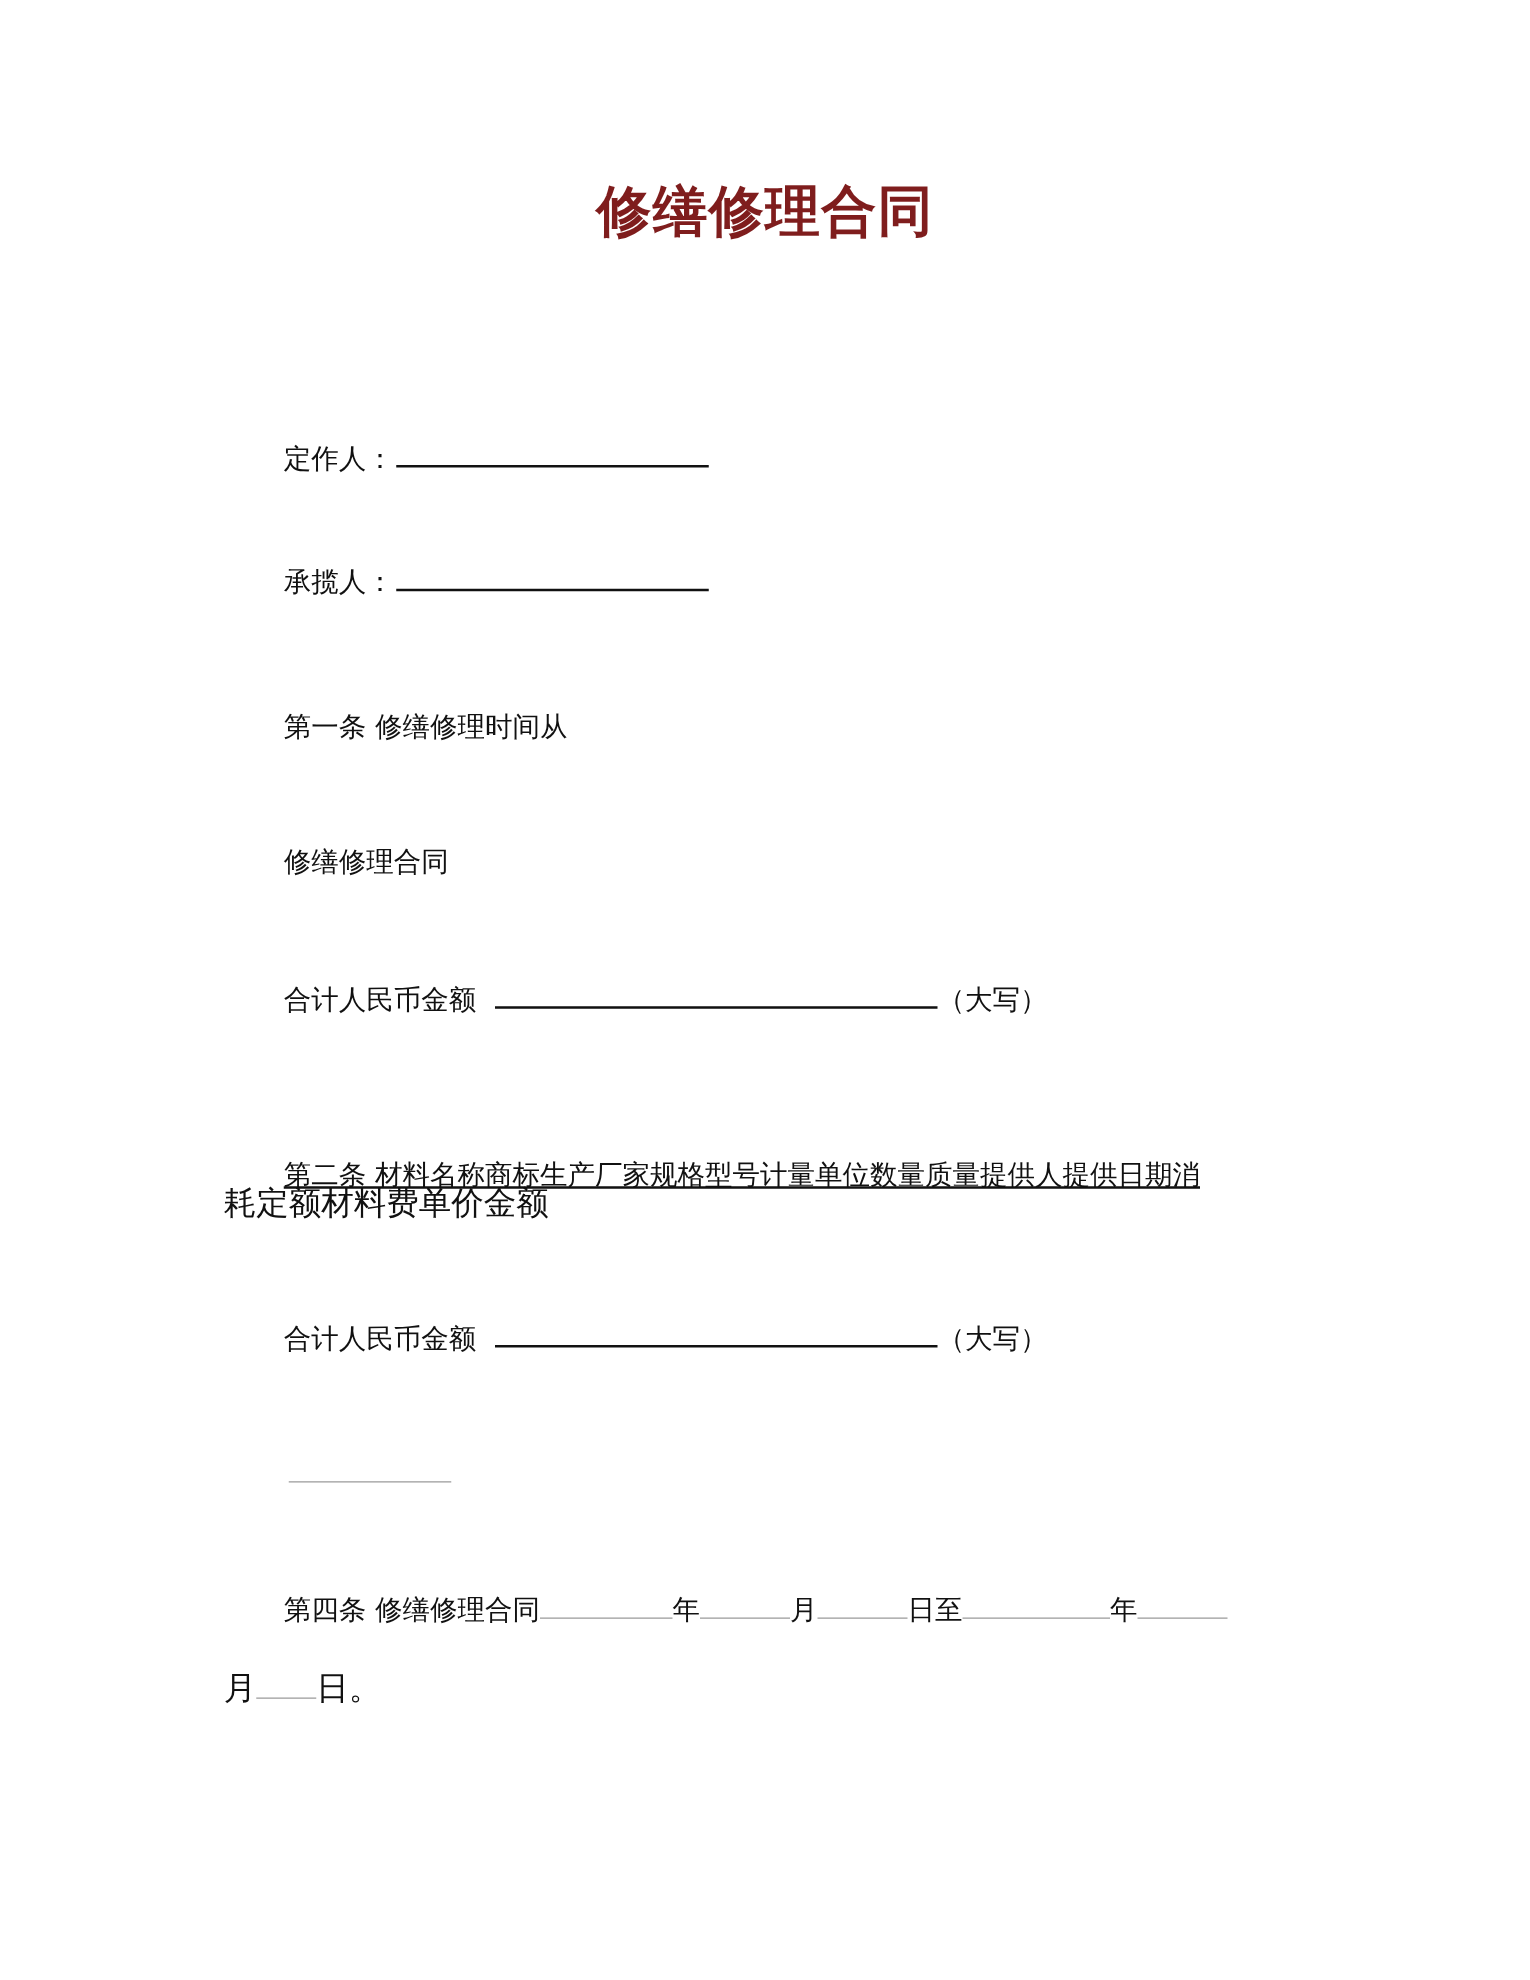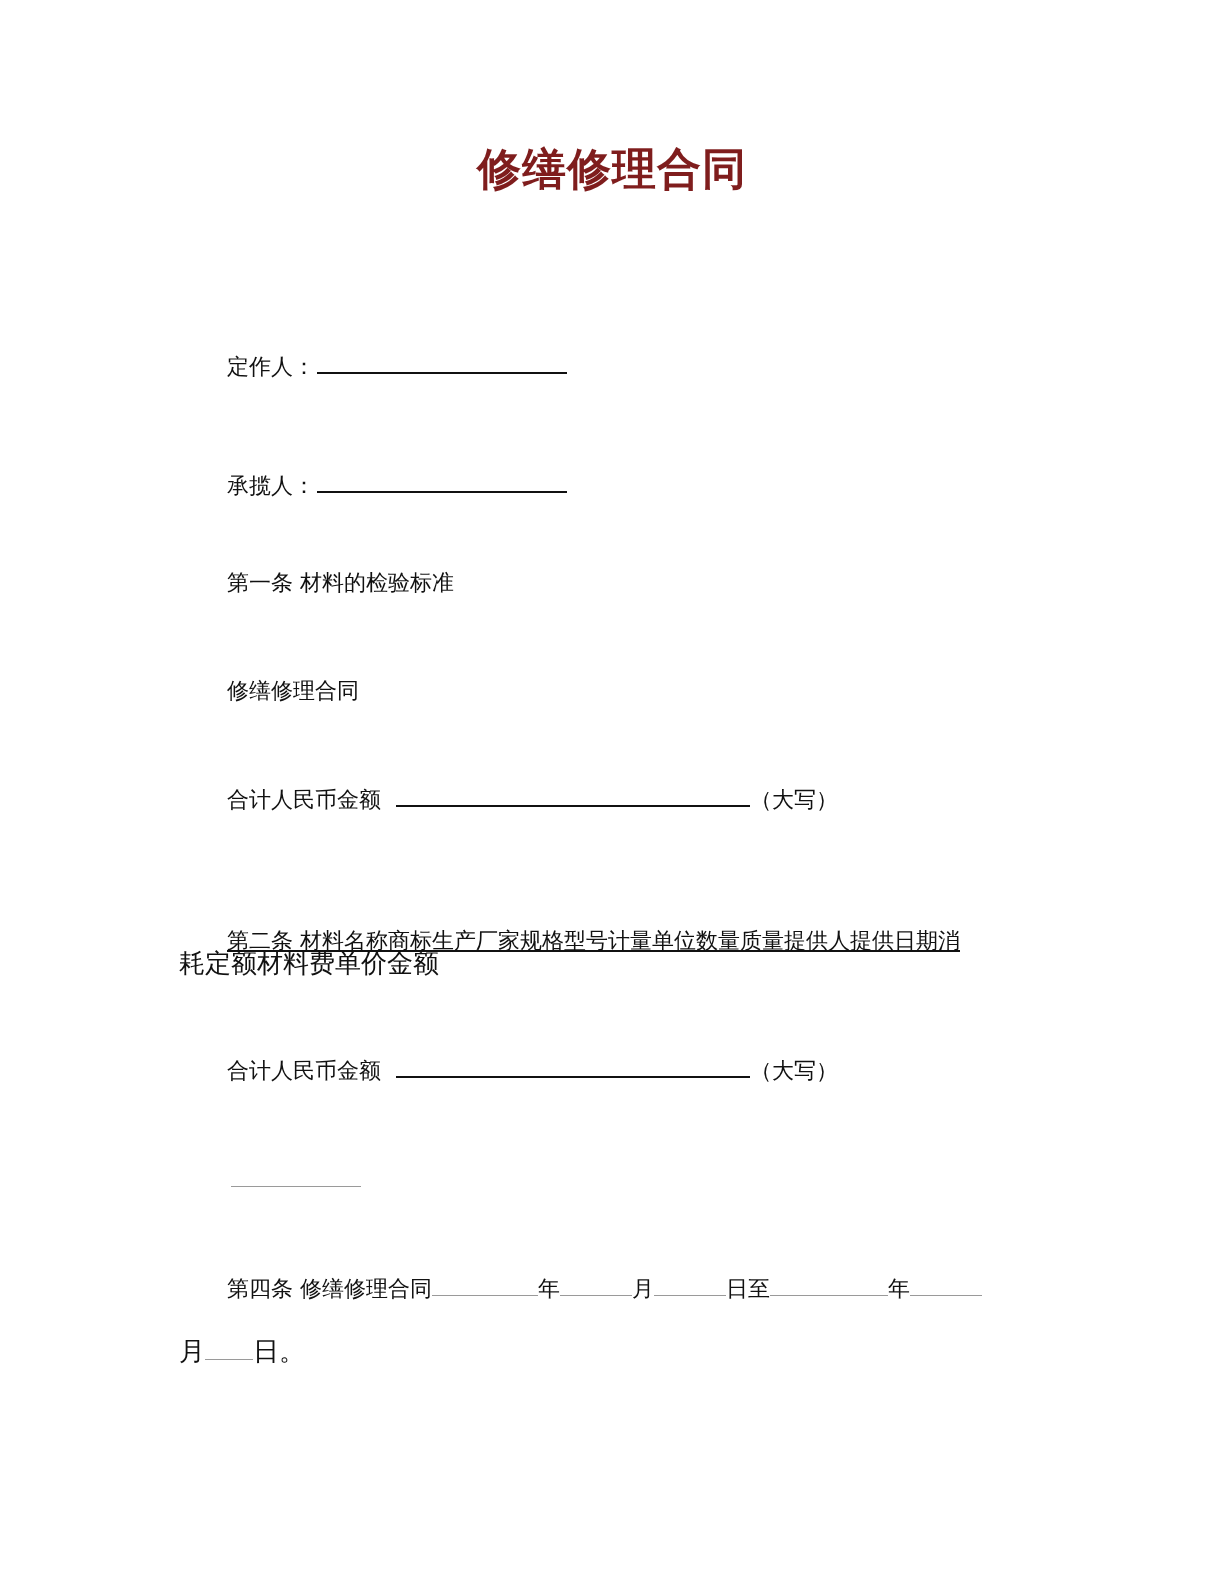--- a/index.html
+++ b/index.html
@@ -14,25 +14,25 @@
   </style>
 </head>
 <body>
 
 <div class="title">修缮修理合同</div>
 
 <div class="line" style="top:352px;">
   <span>定作人：</span><span class="blank-dark" style="width:250px;margin-left:2px;"></span>
 </div>
 
-<div class="line" style="top:471px;">
+<div class="line" style="top:451px;">
   <span>承揽人：</span><span class="blank-dark" style="width:250px;margin-left:2px;"></span>
 </div>
 
-<div class="line" style="top:568px;">第一条  材料的检验标准</div>
+<div class="line" style="top:568px;">第一条  修缮修理时间从</div>
 
 <div class="line" style="top:676px;">修缮修理合同</div>
 
 <div class="line" style="top:785px;">
   <span>合计人民币金额</span>
   <span class="blank-dark" style="width:354px;margin-left:8px;"></span><span>（大写）</span>
 </div>
 
 <div class="line" style="top:926px;text-decoration:underline;">第二条  材料名称商标生产厂家规格型号计量单位数量质量提供人提供日期消</div>
 <div class="cont" style="top:948px;">耗定额材料费单价金额</div>

